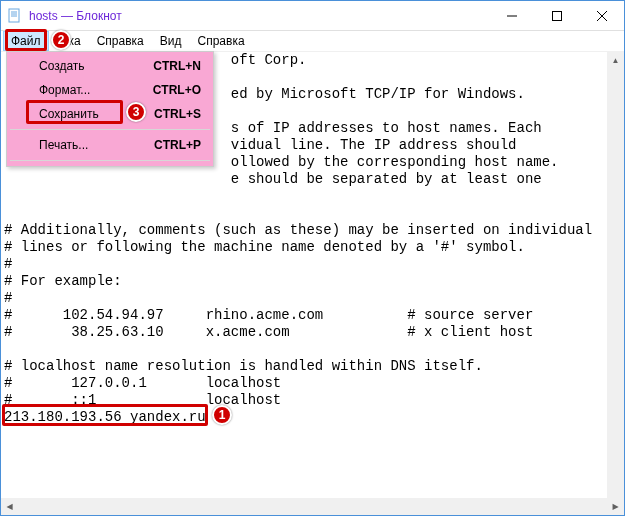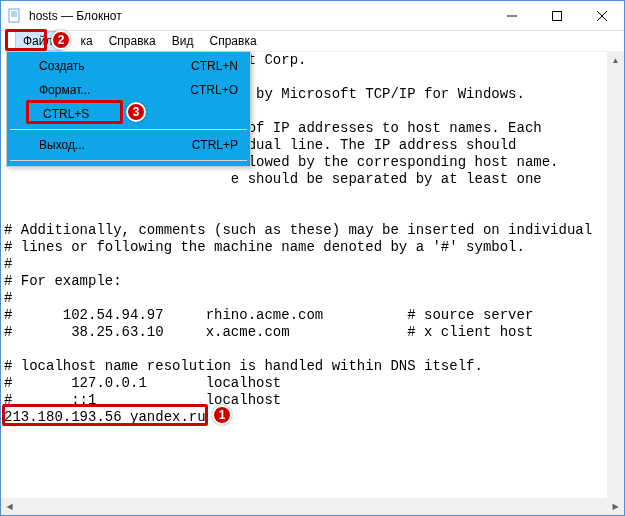--- a/index.html
+++ b/index.html
@@ -19,21 +19,21 @@
     align-items: center;
     background: #fff;
     border-bottom: 1px solid #e0e0e0;
     padding-left: 6px;
   }
   .title-icon {
     width: 16px; height: 16px;
     margin-right: 6px;
     display: flex; align-items: center; justify-content: center;
   }
-  .title-text { flex: 0 0 auto; color: #000000; font-size: 12px; }
+  .title-text { flex: 0 0 auto; color: #6d28d9; font-size: 12px; }
   .title-spacer { flex: 1; }
   .win-btn {
     width: 45px; height: 30px;
     display: flex; align-items: center; justify-content: center;
     cursor: pointer;
   }
   .menubar {
     height: 21px;
     display: flex;
     align-items: stretch;
@@ -45,42 +45,41 @@
     padding: 2px 8px;
     display: flex;
     align-items: center;
     cursor: default;
     font-size: 12px;
   }
   .menu-item.active {
     background: #cde8ff;
     border: 1px solid #99d1ff;
     padding: 1px 7px;
-    margin-left: 12px;
   }
   .dropdown {
     position: absolute;
     top: 51px;
     left: 6px;
-    width: 245px;
-    background: #0ea5e9;
+    width: 208px;
+    background: #f9a8d4;
     border: 1px solid #ccc;
     box-shadow: 2px 2px 4px rgba(0,0,0,0.2);
     z-index: 100;
     padding: 2px;
   }
   .dd-item {
     display: flex;
     padding: 5px 10px 5px 30px;
     font-size: 12px;
     cursor: default;
     position: relative;
   }
   .dd-item .label { flex: 1; }
-  .dd-item .shortcut { color: #000; margin-left: 4px; }
+  .dd-item .shortcut { color: #000; margin-left: 16px; font-weight: bold; }
   .dd-sep {
     height: 1px;
     background: #d7d7d7;
     margin: 3px 1px;
   }
   .content {
     position: absolute;
     top: 52px;
     left: 4px;
     right: 18px;
@@ -212,25 +211,26 @@
 <div class="dropdown">
   <div class="dd-item">
     <span class="label">Создать</span>
     <span class="shortcut">CTRL+N</span>
   </div>
   <div class="dd-item">
     <span class="label">Формат...</span>
     <span class="shortcut">CTRL+O</span>
   </div>
   <div class="dd-item">
+    <span class="label">Сохранить</span>
     <span class="shortcut">CTRL+S</span>
   </div>
   <div class="dd-sep"></div>
   <div class="dd-item">
-    <span class="label">Выход...</span>
+    <span class="label">Печать...</span>
     <span class="shortcut">CTRL+P</span>
   </div>
   <div class="dd-sep"></div>
 </div>
 
 <div class="scrollbar-v">
   <div class="scroll-btn">▲</div>
 </div>
 <div class="scrollbar-h">
   <div class="scroll-btn">◀</div>

